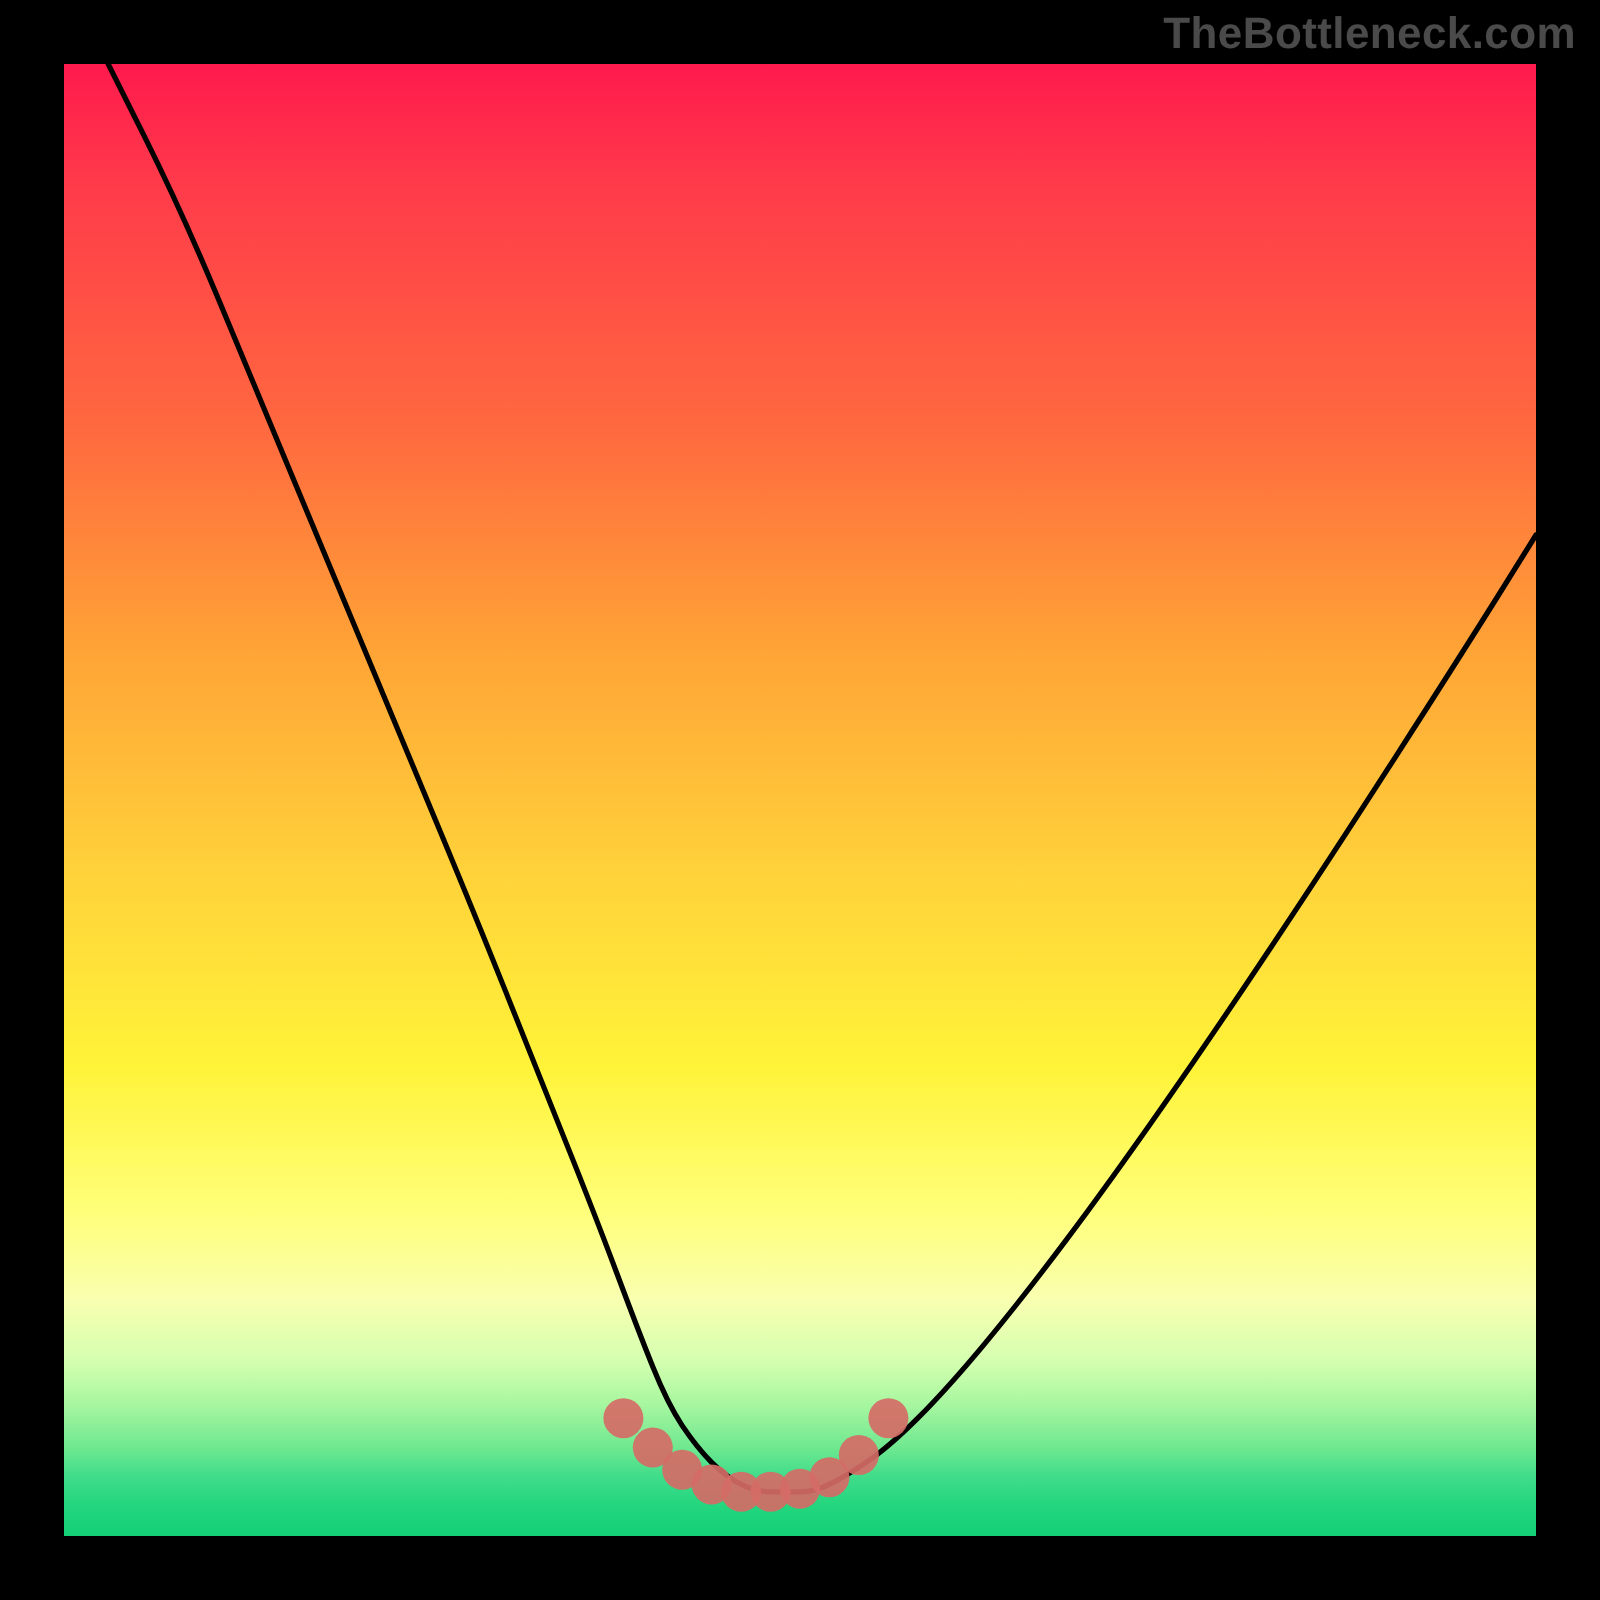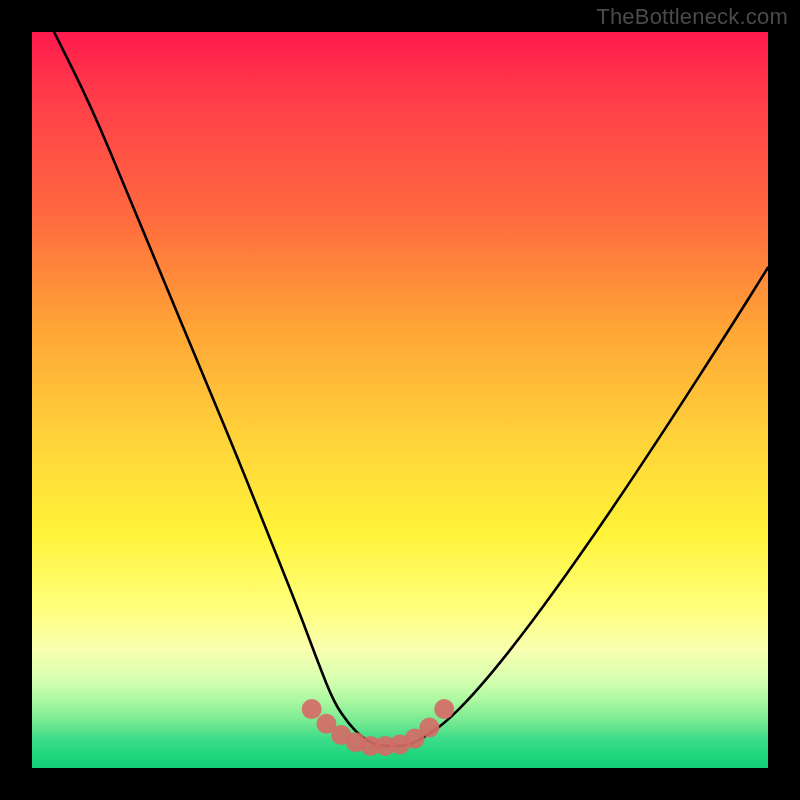--- a/index.html
+++ b/index.html
@@ -18,21 +18,21 @@
     width: 800px;
     height: 800px;
     background: #000;
   }
   .watermark {
     position: absolute;
     top: 4px;
     right: 12px;
     color: #4a4a4a;
     font-size: 22px;
-    font-weight: 400;
+    font-weight: 700;
     letter-spacing: 0.2px;
     z-index: 10;
   }
   .plot {
     position: absolute;
     left: 32px;
     top: 32px;
     width: 736px;
     height: 736px;
     overflow: hidden;

